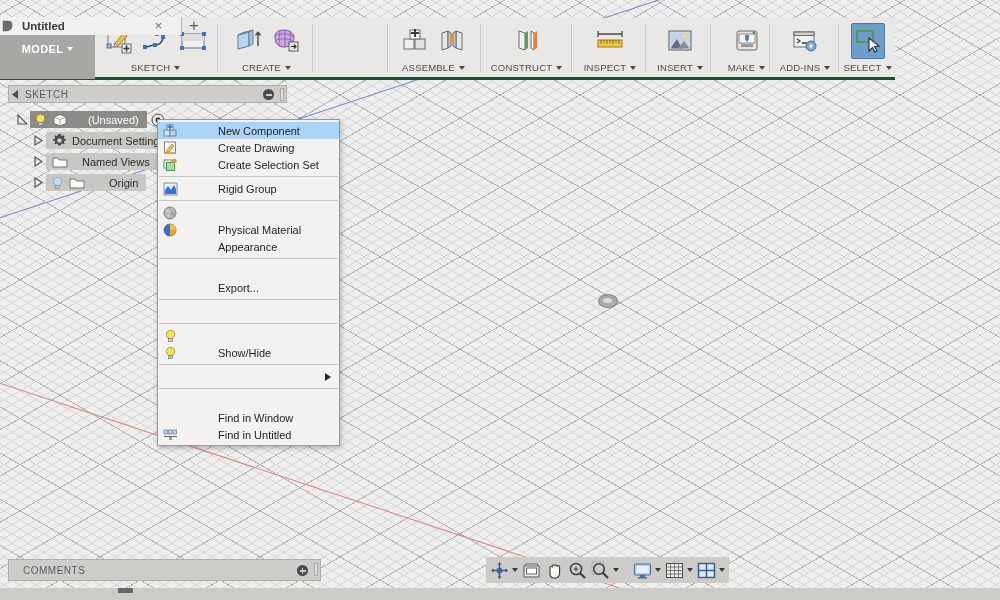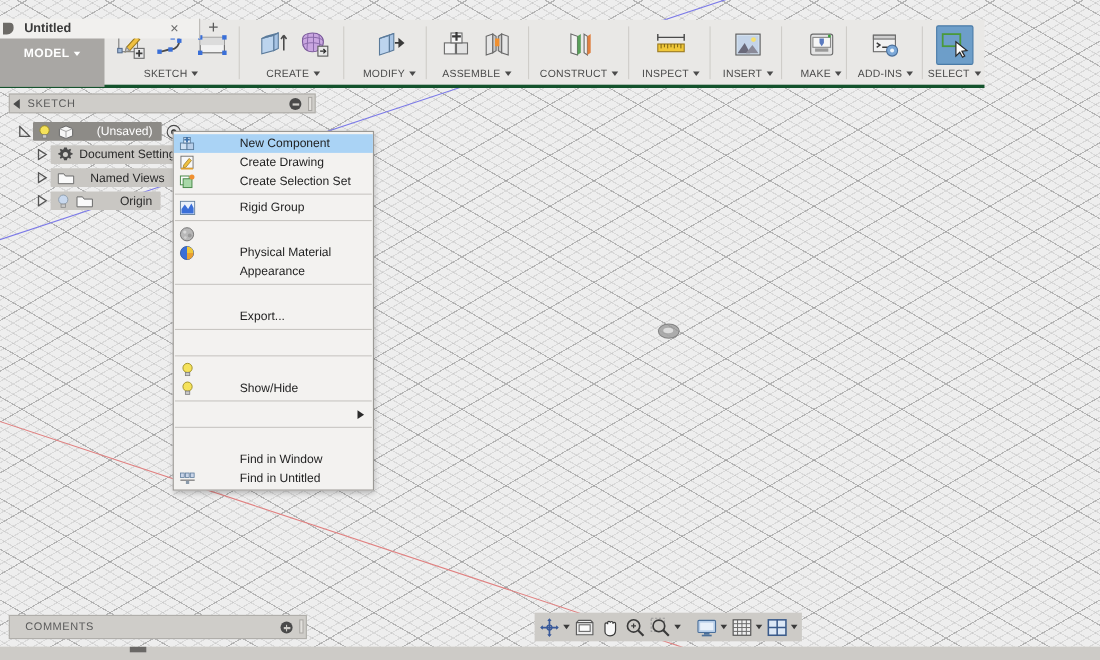--- a/index.html
+++ b/index.html
@@ -318,21 +318,21 @@
   .mi-sep {
     height: 1px;
     background: #c8c6c2;
     margin: 3px 1px;
   }
 
   
   #comments {
     position: absolute;
     left: 8px; top: 559px;
-    width: 271px; height: 22px;
+    width: 313px; height: 22px;
     background: #cfcdc9;
     border: 1px solid #b0aeaa;
     box-sizing: border-box;
     display: flex; align-items: center;
     z-index: 20;
   }
   #comments-title {
     font-size: 10px;
     color: #5a5a5a;
     letter-spacing: .5px;
@@ -494,35 +494,20 @@
             <path d="M21,20.5 h4 M24,18.5 l2,2 l-2,2" stroke="#2a2a2a" fill="none" stroke-width="1.2"></path>
           </svg>
         </div>
       </div>
       <div class="group-label">
         <span>CREATE</span><span class="caret"></span>
       </div>
     </div>
     <div class="group-sep" style="left:312px"></div>
 
-    <div class="ribbon-group" style="left:319px;width:70px">
-      <div class="group-icons">
-        <div class="tool-btn">
-          <svg width="30" height="30" viewBox="0 0 30 30">
-            <path d="M6,9 L15,6 L15,21 L6,24 Z" fill="#bcd4ee" stroke="#5a7a9a"></path>
-            <path d="M6,9 L10,7.5 L19,4.5 L15,6 Z" fill="#dceaf8" stroke="#5a7a9a"></path>
-            <path d="M15,6 L19,4.5 L19,19.5 L15,21 Z" fill="#a8c4e4" stroke="#5a7a9a"></path>
-            <path d="M20,13 h5 M24,10 l3.5,3 l-3.5,3 Z" fill="#3a3a3a" stroke="#3a3a3a" stroke-width="1.6"></path>
-          </svg>
-        </div>
-      </div>
-      <div class="group-label">
-        <span>MODIFY</span><span class="caret"></span>
-      </div>
-    </div>
     <div class="group-sep" style="left:387px"></div>
 
     <div class="ribbon-group" style="left:390px;width:87px">
       <div class="group-icons">
         <div class="tool-btn">
           <svg width="30" height="30" viewBox="0 0 30 30">
             <rect x="4" y="13" width="10" height="10" fill="#f0f0f0" stroke="#6a6a6a"></rect>
             <rect x="15" y="13" width="10" height="10" fill="#e2e2e2" stroke="#6a6a6a"></rect>
             <rect x="10" y="4" width="10" height="9" fill="#f6f6f6" stroke="#6a6a6a"></rect>
             <path d="M15,3 v8 M11,7 h8" stroke="#3a3a3a" stroke-width="2"></path>

